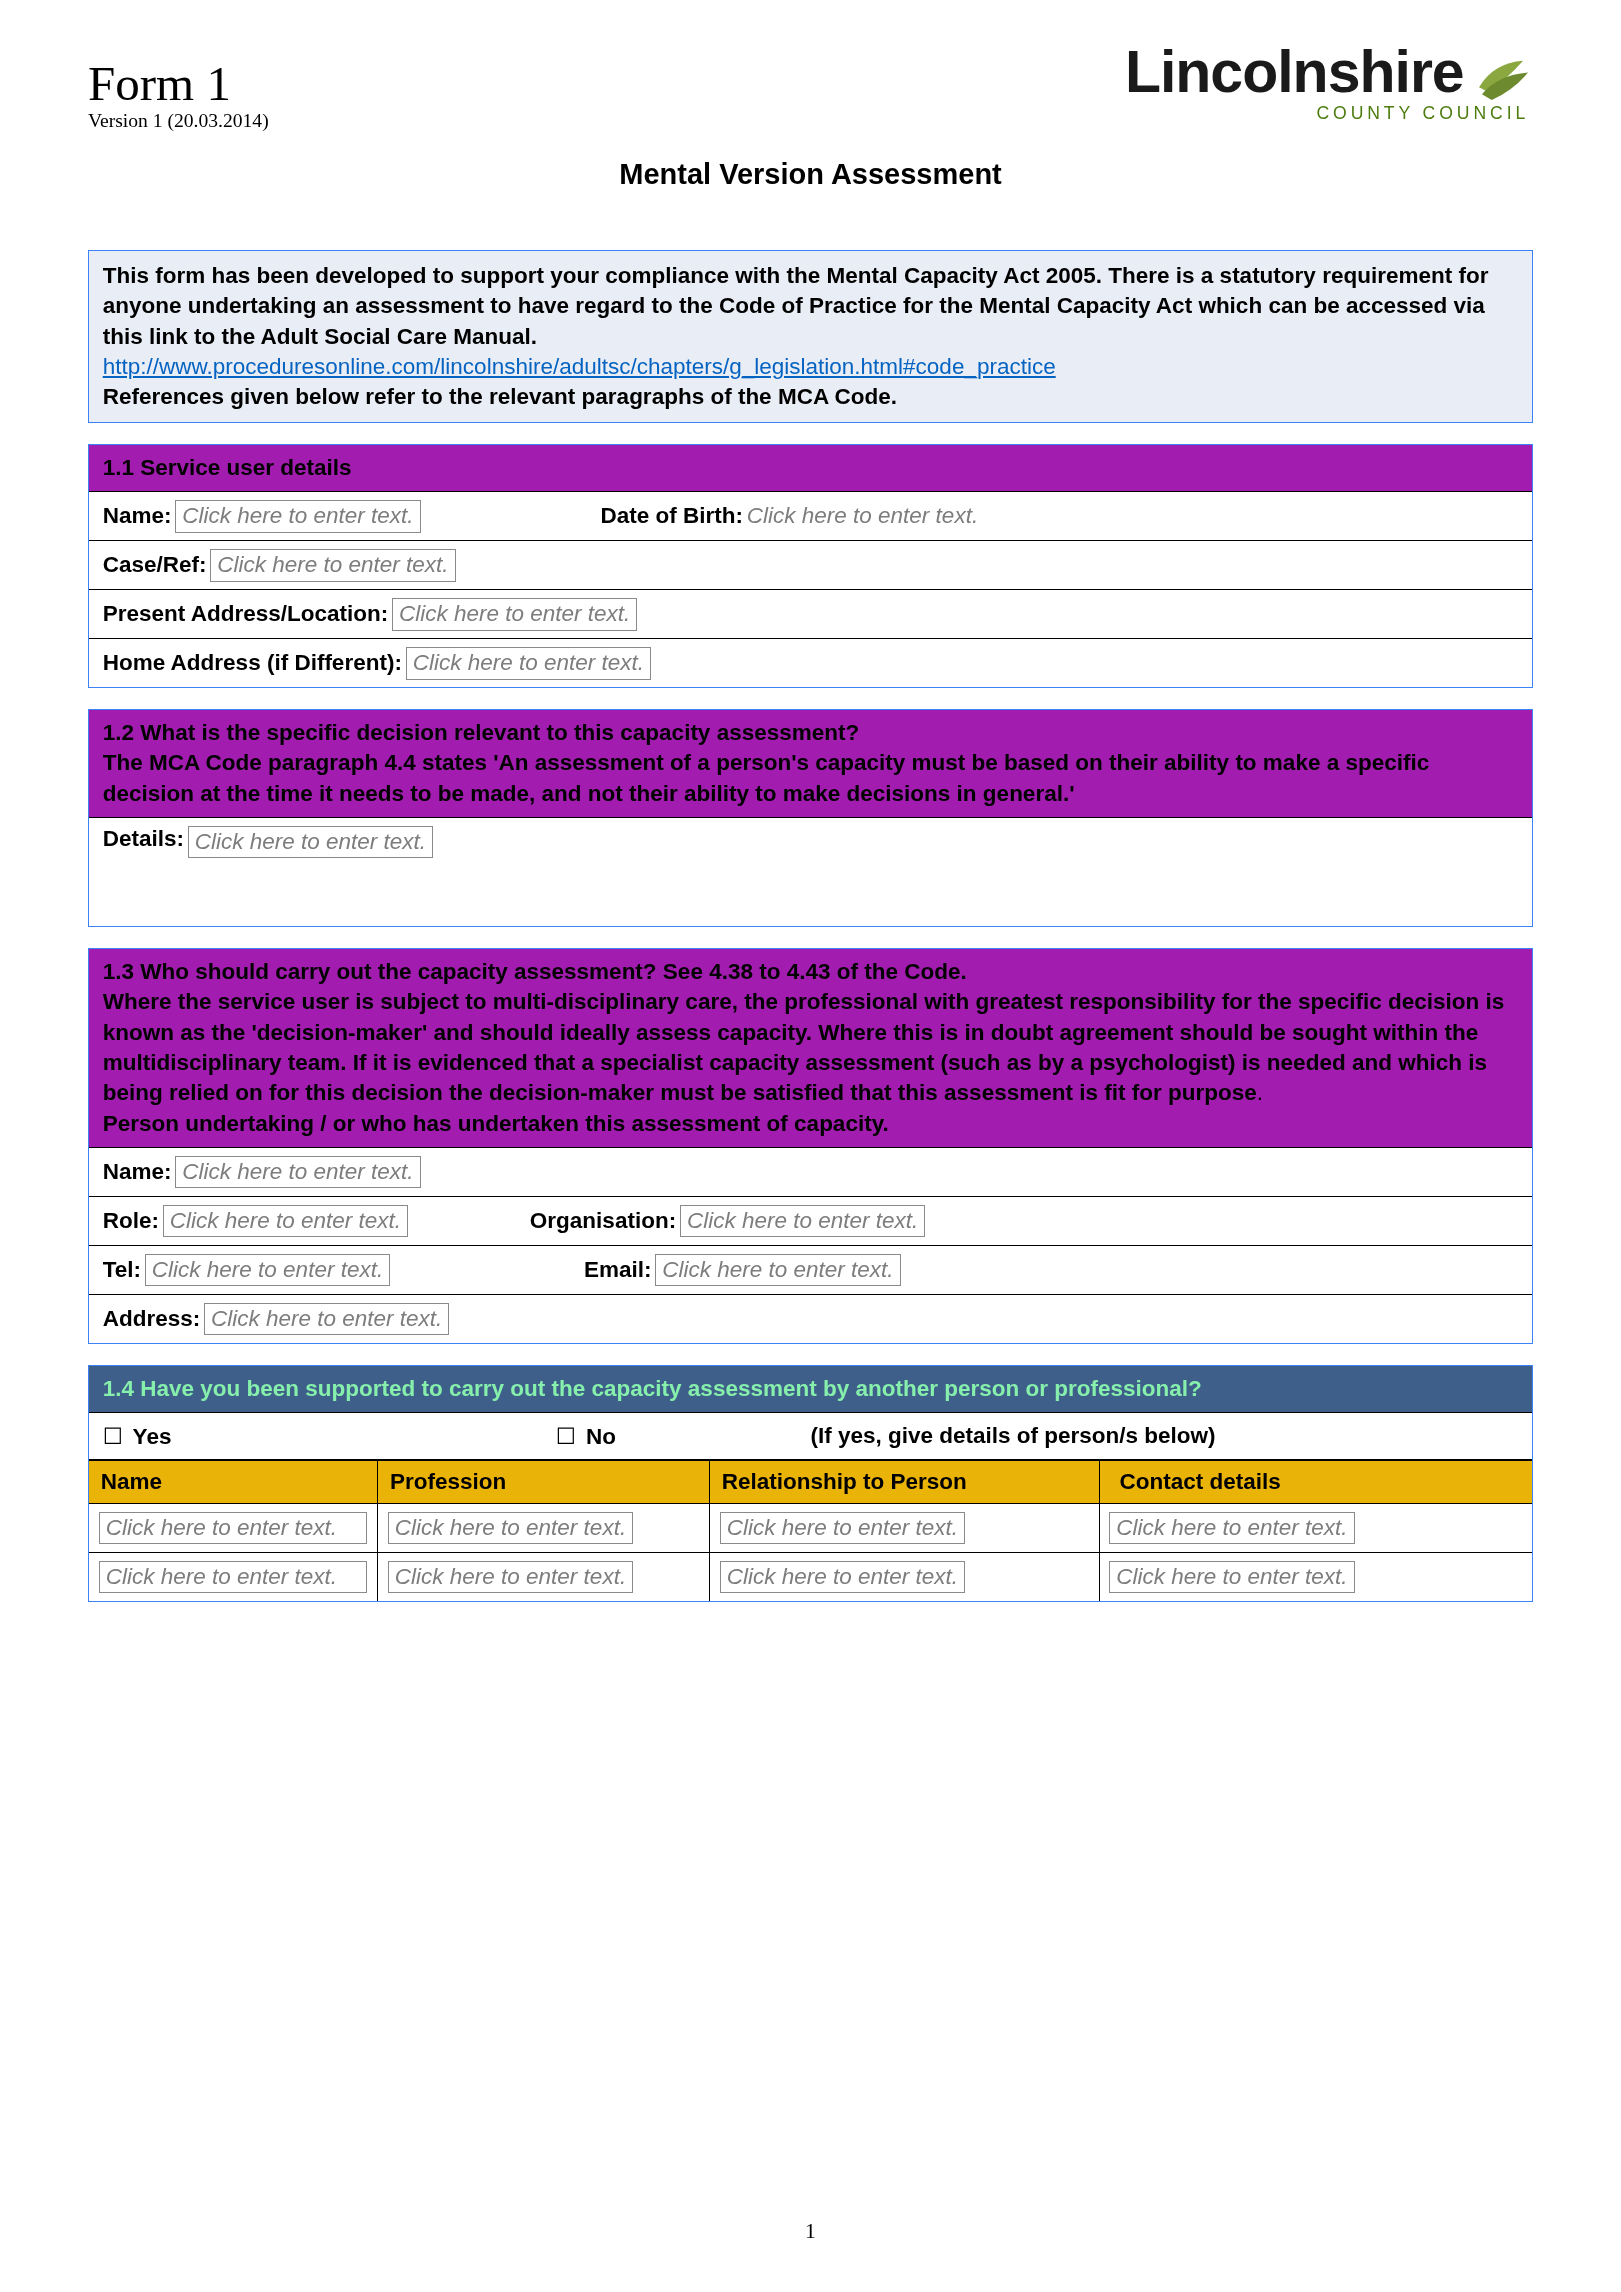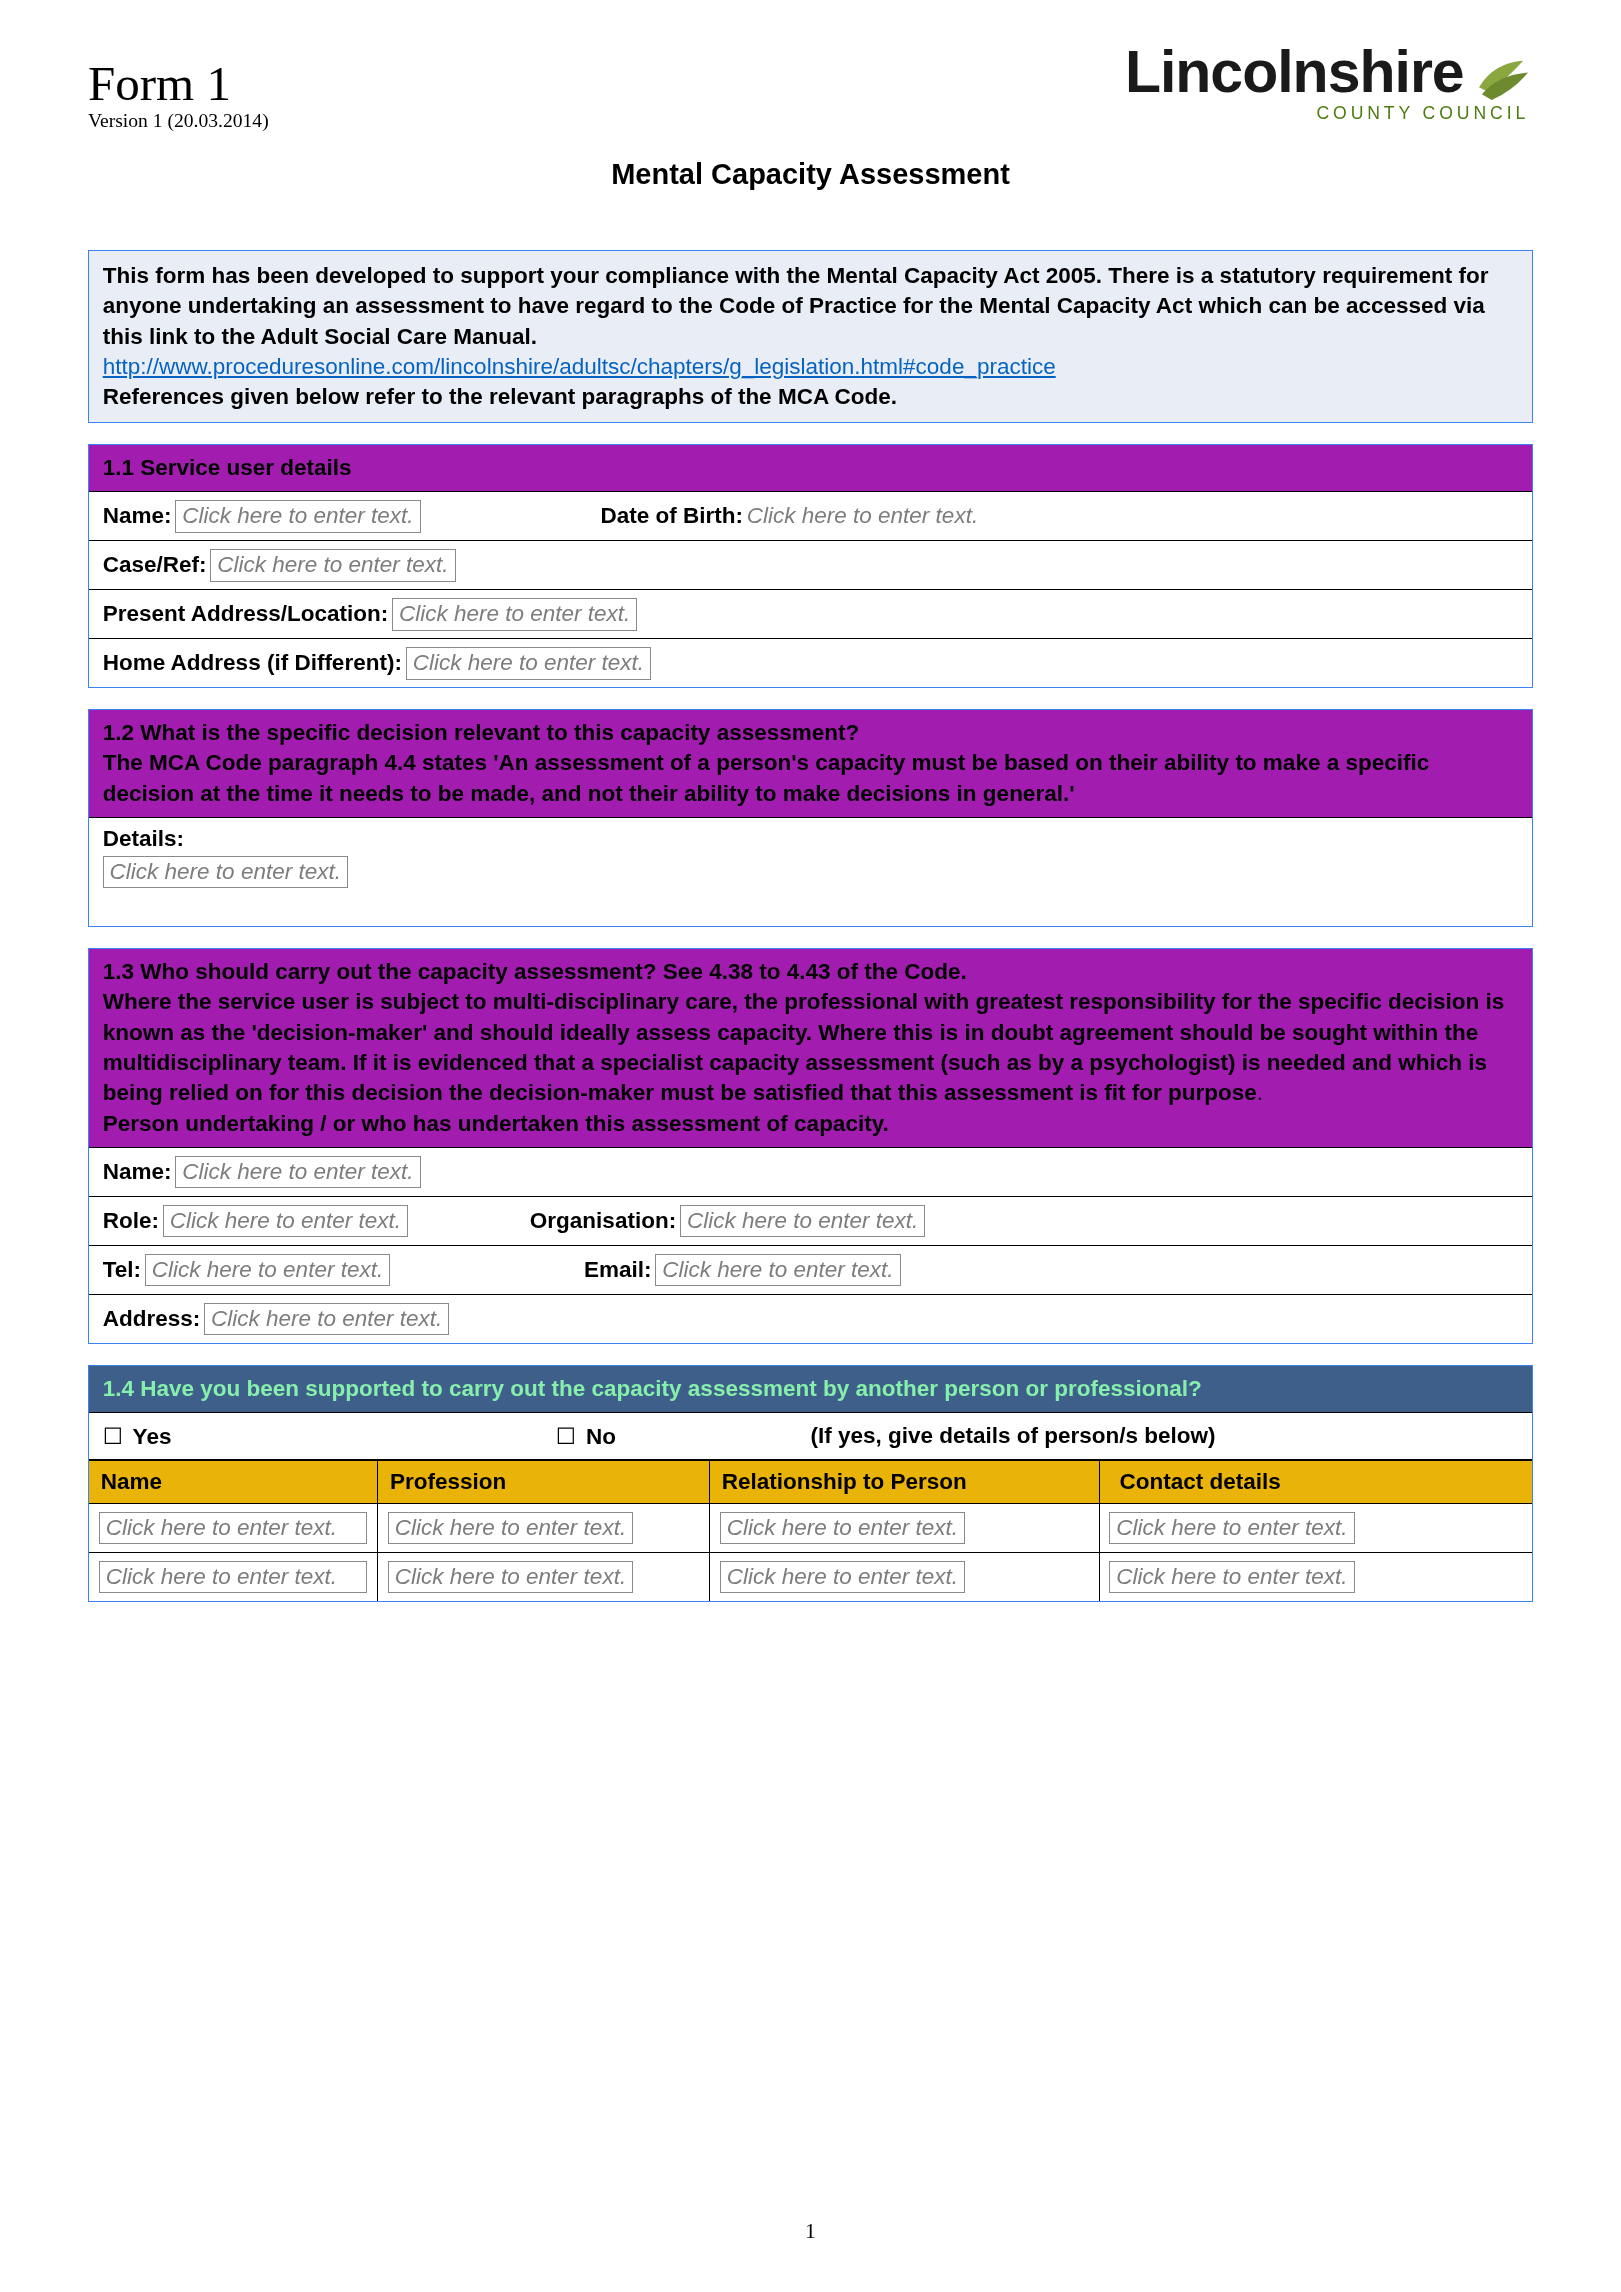--- a/index.html
+++ b/index.html
@@ -99,21 +99,21 @@
   .row {
     border-bottom: 1px solid #000;
     padding: 7.8px 13.7px;
     font-size: 22.5px;
     display: flex;
     flex-wrap: wrap;
     align-items: center;
     gap: 3.9px;
   }
   .row:last-child { border-bottom: none; }
-  .row.tall { min-height: 108px; align-items: flex-start; flex-direction: column; }
+  .row.tall { min-height: 108px; align-items: flex-start; }
   .label { font-weight: bold; }
   .placeholder-box {
     display: inline-block;
     border: 1px solid #8a8a8a;
     padding: 0 5.9px;
     color: #7d7d7d;
     font-style: italic;
     font-weight: normal;
     font-size: 22.5px;
     line-height: 1.35;
@@ -183,21 +183,21 @@
           <svg width="59" height="49" viewBox="0 0 60 50">
             <path d="M5 35 Q20 10 50 8 Q35 25 15 40 Z" fill="#8aa83f"></path>
             <path d="M8 42 Q25 22 55 20 Q40 38 18 48 Z" fill="#6d8a2e"></path>
           </svg>
         </span>
       </div>
       <div class="logo-sub">COUNTY COUNCIL</div>
     </div>
   </div>
 
-  <div class="doc-title">Mental Capacity Assessment</div>
+  <div class="doc-title">Mental Version Assessment</div>
 
   <div class="box">
     <div class="box-intro">
       <b>This form has been developed to support your compliance with the Mental Capacity Act 2005. There is a statutory requirement for anyone undertaking an assessment to have regard to the Code of Practice for the Mental Capacity Act which can be accessed via this link to the Adult Social Care Manual.</b><br>
       <a href="#">http://www.proceduresonline.com/lincolnshire/adultsc/chapters/g_legislation.html#code_practice</a><br>
       <b>References given below refer to the relevant paragraphs of the MCA Code.</b>
     </div>
   </div>
 
   <div class="box">

